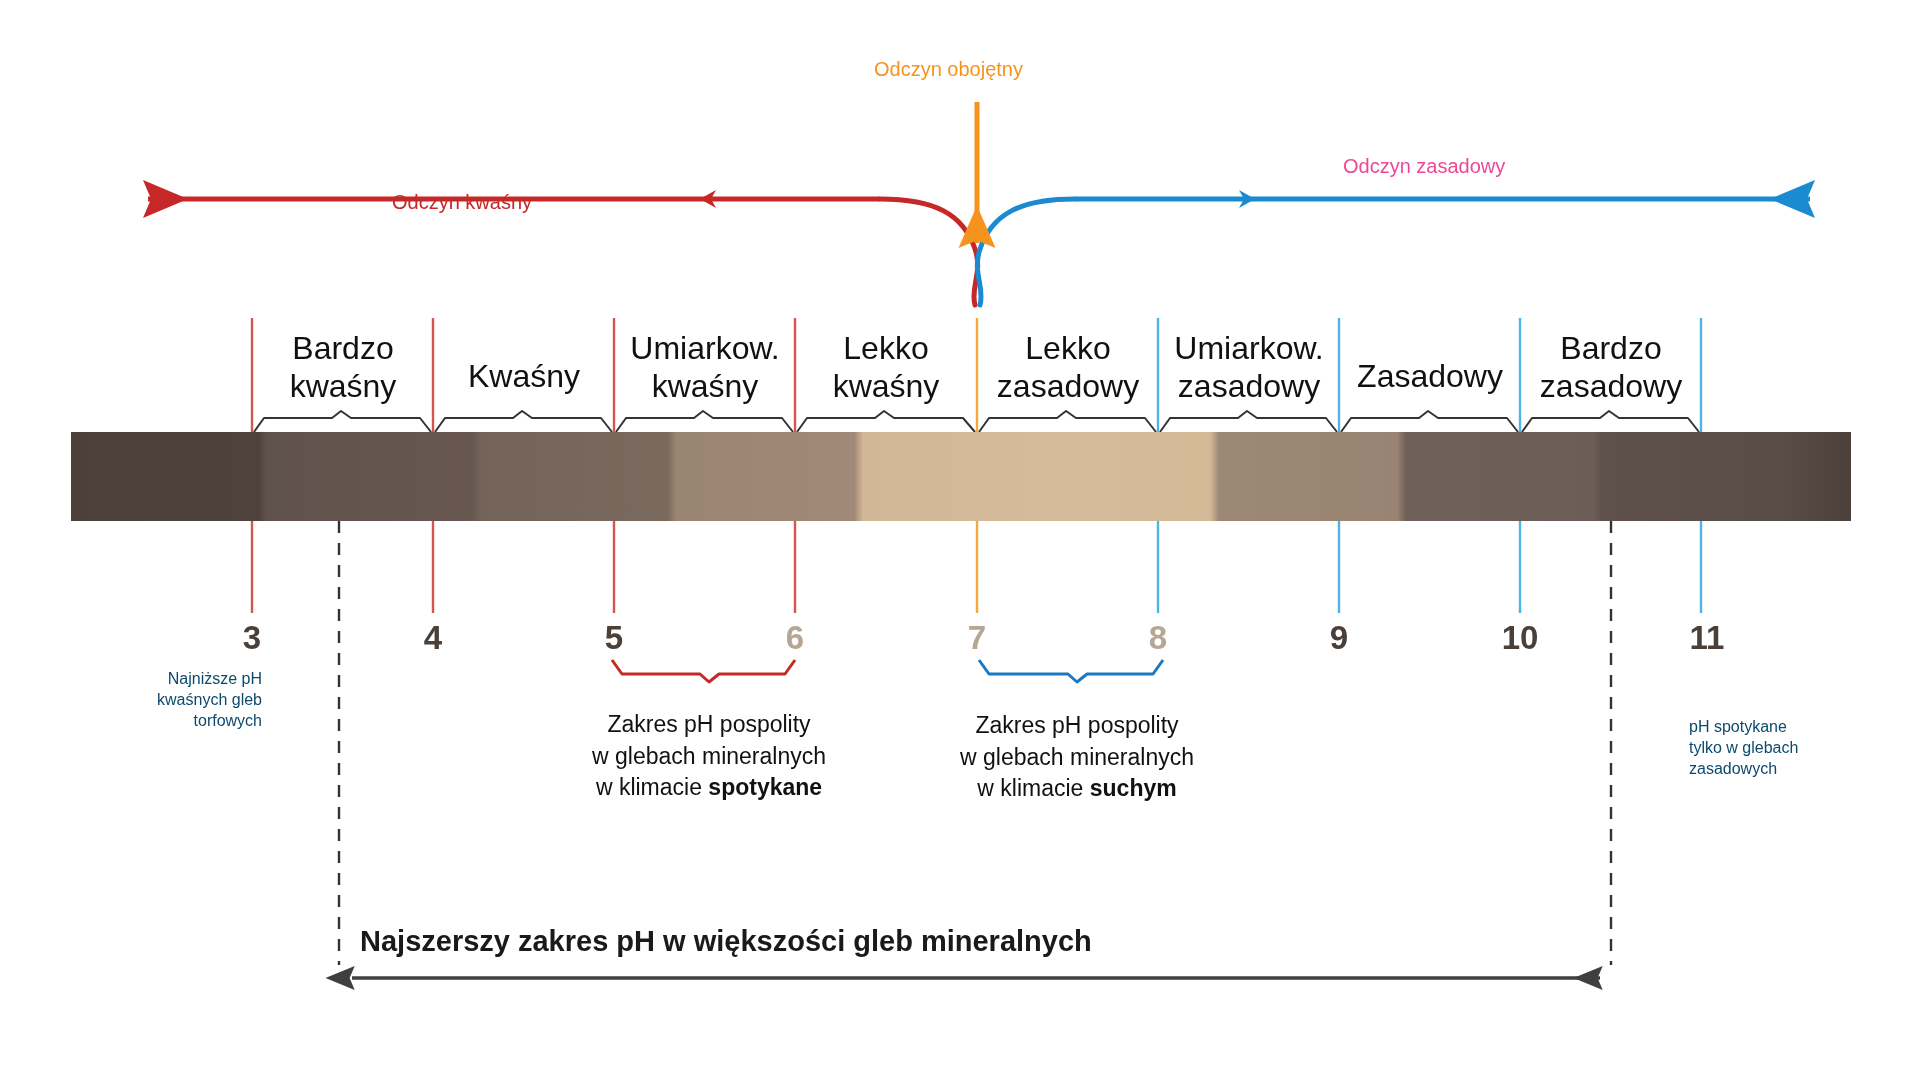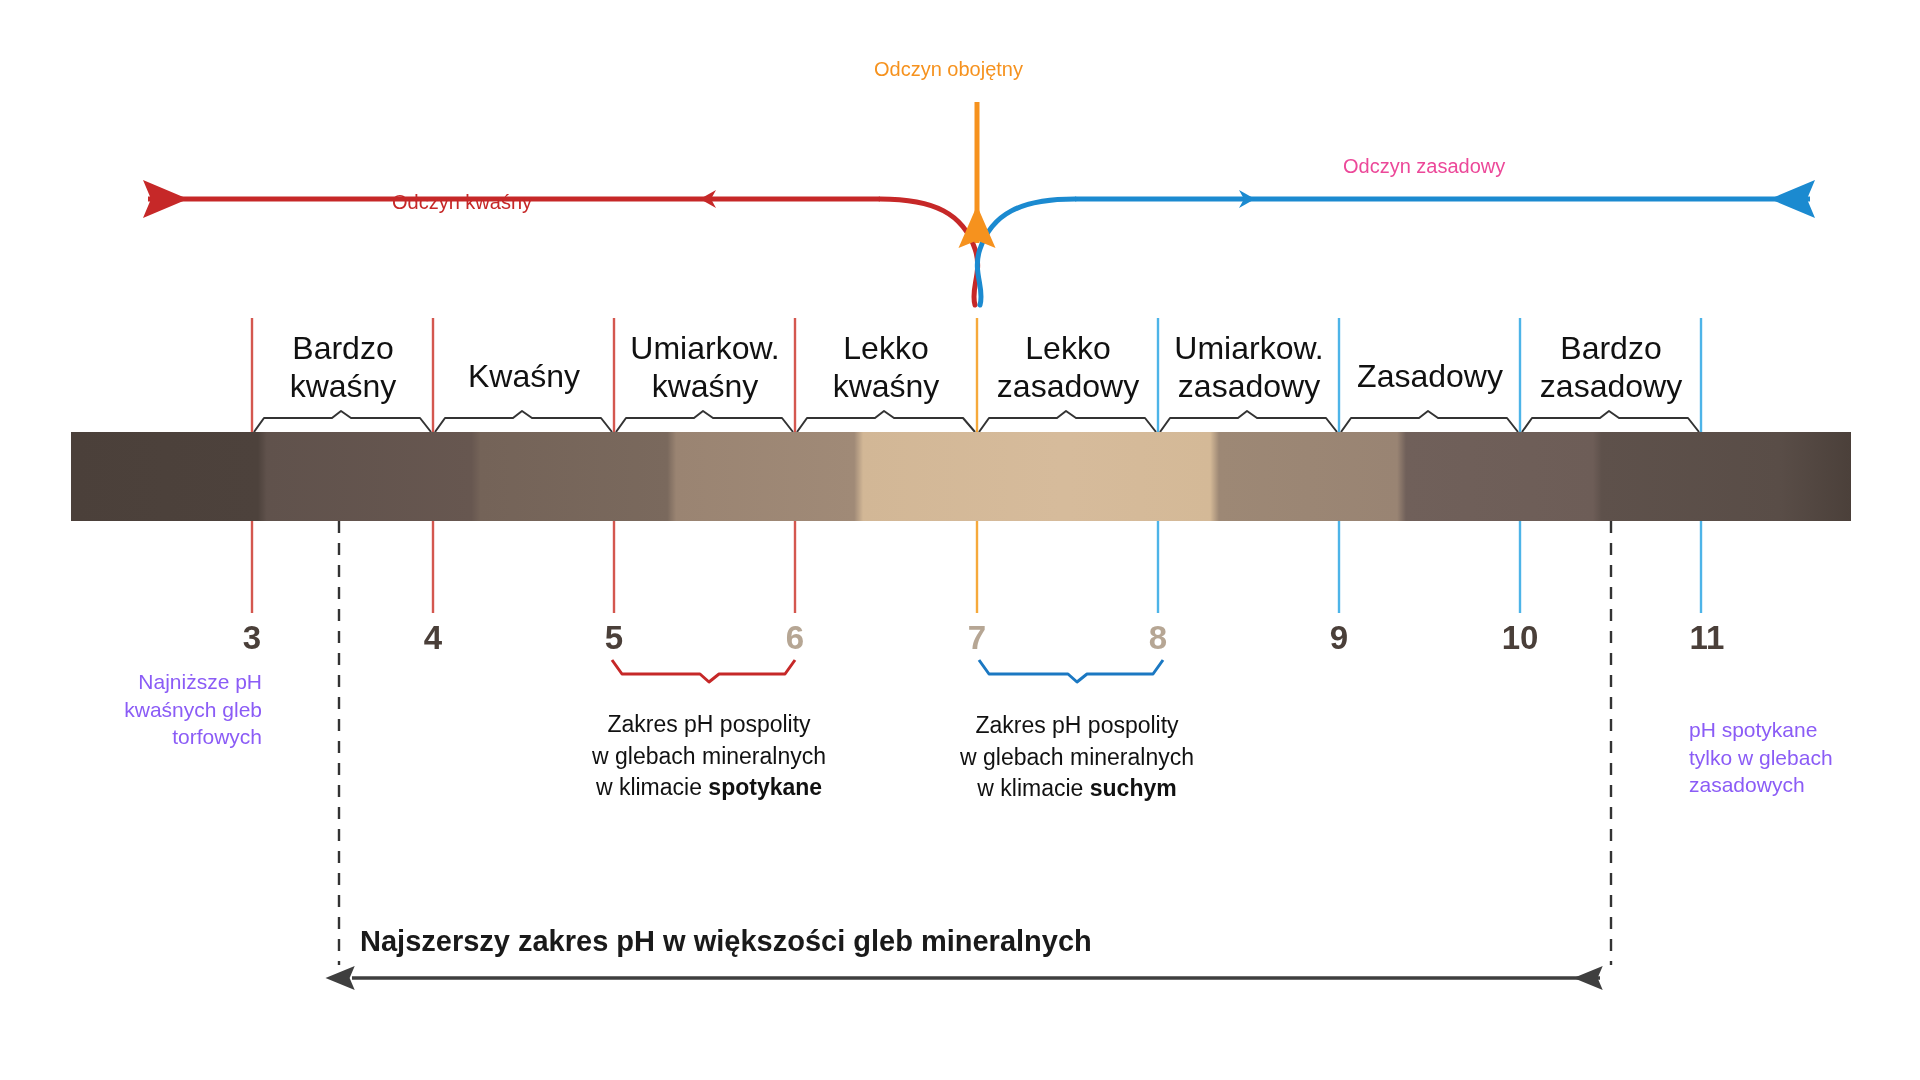--- a/index.html
+++ b/index.html
@@ -38,22 +38,22 @@
     text-align:center;
     font-size:33px;
     font-weight:700;
     width:70px;
   }
   .phnum.dark{color:#4a3f39;}
   .phnum.light{color:#b6a694;}
 
   .side-note{
     position:absolute;
-    font-size:21px;
-    color:#8b5cf6;
+    font-size:16px;
+    color:#0c4a6e;
     line-height:1.32;
   }
   .side-note.right-al{text-align:right;}
   .side-note.left-al{text-align:left;margin-top:48px;}
 
   .bracket-note{
     position:absolute;
     text-align:center;
     font-size:23px;
     color:#111111;

